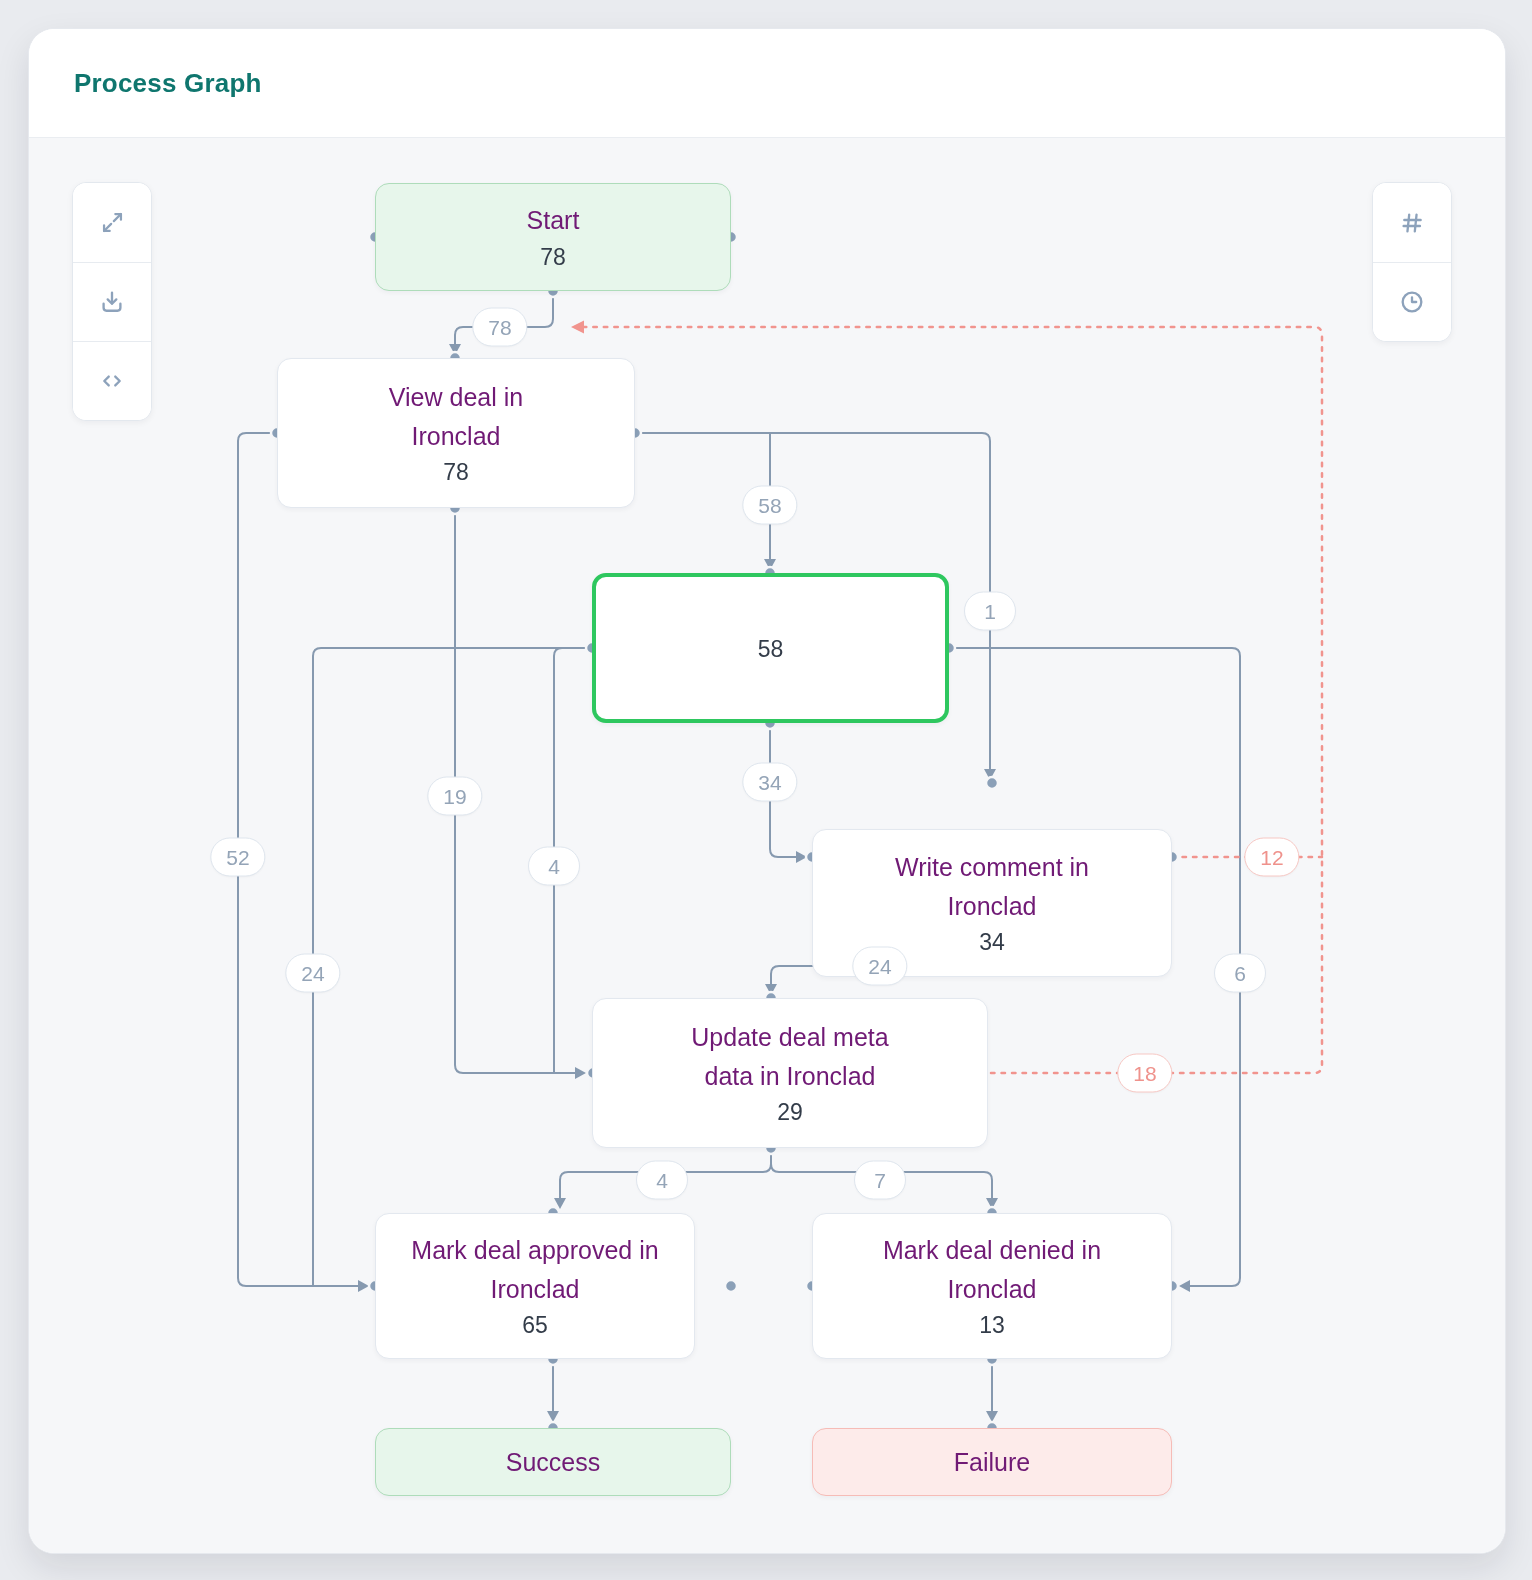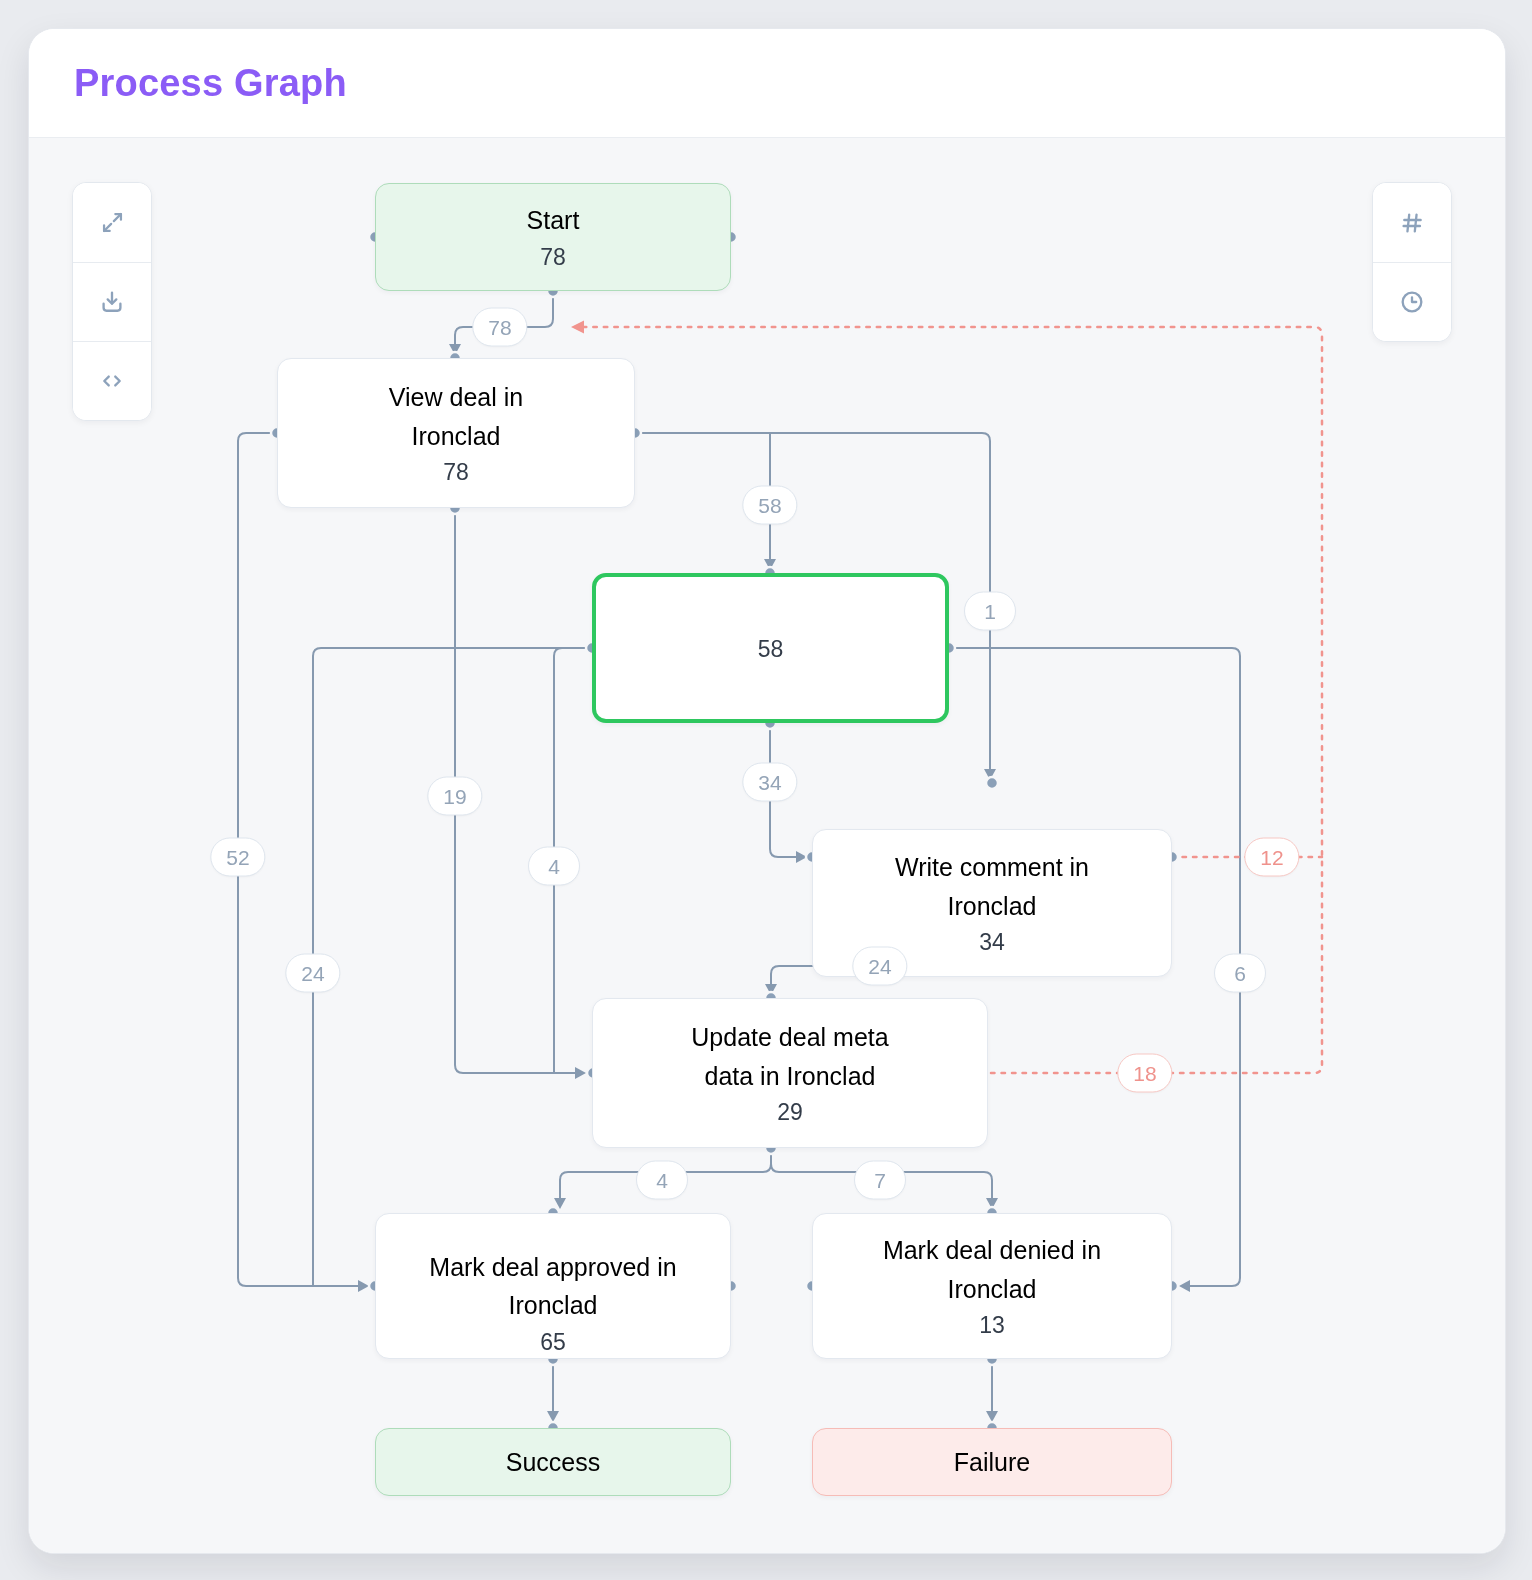--- a/index.html
+++ b/index.html
@@ -14,21 +14,21 @@
     background:#ffffff;border:1px solid #e6e9ee;border-radius:26px;
     box-shadow:0 14px 34px rgba(16,24,40,.10);
     overflow:hidden;
   }
   .card-header{
     position:absolute;left:0;top:0;right:0;height:108px;
     background:#ffffff;border-bottom:1px solid #eaedf1;
   }
   .card-title{
     position:absolute;left:45px;top:0;height:108px;line-height:108px;
-    font-size:38px;font-weight:600;color:#8b5cf6;letter-spacing:.2px;
+    font-size:26px;font-weight:600;color:#0f766e;letter-spacing:.2px;
   }
   .canvas{
     position:absolute;left:0;top:109px;right:0;bottom:0;
     background:#f6f7f9;
   }
   
   .tool-stack{
     position:absolute;width:78px;background:#ffffff;
     border:1px solid #e3e8ee;border-radius:14px;
     box-shadow:0 2px 6px rgba(16,24,40,.05);
@@ -44,21 +44,21 @@
   .graph{position:absolute;left:0;top:0;width:1532px;height:1580px;pointer-events:none;}
   
   .node{
     position:absolute;box-sizing:border-box;
     background:#ffffff;border:1.5px solid #e3e8ef;border-radius:14px;
     box-shadow:0 2px 5px rgba(16,24,40,.045);
     display:flex;flex-direction:column;align-items:center;justify-content:center;
     text-align:center;cursor:pointer;
   }
   .node-label{
-    font-size:25px;color:#000000;line-height:1.55;white-space:pre-line;
+    font-size:25px;color:#701a75;line-height:1.55;white-space:pre-line;
   }
   .node-count{
     font-size:23px;color:#333c49;margin-top:3px;line-height:1.3;
   }
   .node.entry,.node.exit-success{
     background:#e7f6eb;border:1.5px solid #aedcba;
   }
   .node.exit-failure{
     background:#fdebea;border:1.5px solid #f6bcb7;
   }
@@ -226,21 +226,21 @@
 Ironclad</div>
   <div class="node-count">34</div>
 </div>
 
 <div class="node" style="left:592px;top:998px;width:396px;height:150px;">
   <div class="node-label">Update deal meta
 data in Ironclad</div>
   <div class="node-count">29</div>
 </div>
 
-<div class="node" style="left:375px;top:1213px;width:356px;height:146px;justify-content:flex-end;">
+<div class="node" style="left:375px;top:1213px;width:320px;height:146px;">
   <div class="node-label">Mark deal approved in
 Ironclad</div>
   <div class="node-count">65</div>
 </div>
 
 <div class="node" style="left:812px;top:1213px;width:360px;height:146px;">
   <div class="node-label">Mark deal denied in
 Ironclad</div>
   <div class="node-count">13</div>
 </div>

